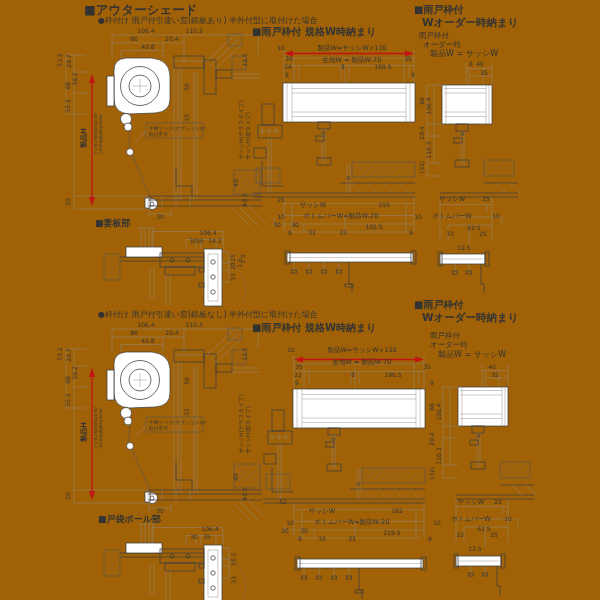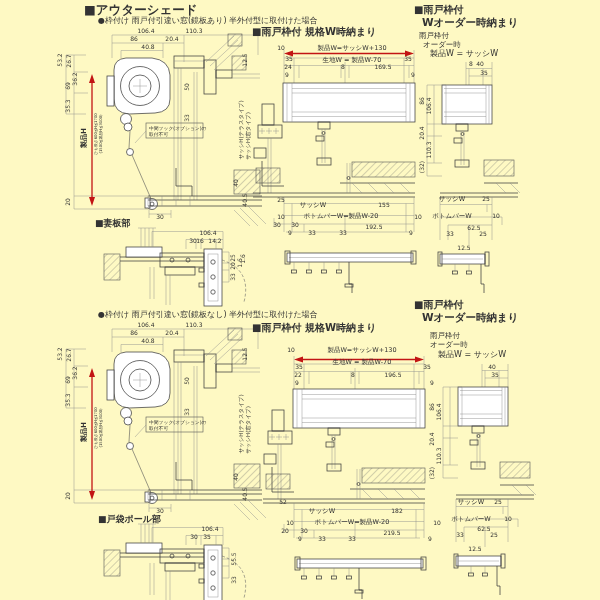--- a/index.html
+++ b/index.html
@@ -1,17 +1,17 @@
 <!DOCTYPE html>
 <html><head>
 <meta charset="utf-8">
 <style>
   html,body{margin:0;padding:0;background:#ffffff;}
   body{width:600px;height:600px;overflow:hidden;font-family:"DejaVu Sans","Liberation Sans",sans-serif;}
-  #stage{width:600px;height:600px;background:#fef9c3;position:relative;}
+  #stage{width:600px;height:600px;background:#a16207;position:relative;}
   svg{display:block;}
   svg .ln{stroke:#3e3e3e;stroke-width:.75;fill:none;}
   svg .thin{stroke:#8c8c8c;stroke-width:.45;fill:none;}
   svg .med{stroke:#555;stroke-width:.6;fill:none;}
   svg .fillw{fill:#ffffff;stroke:#3e3e3e;stroke-width:.75;}
   svg .hatchf{fill:url(#hatch);stroke:#555;stroke-width:.6;}
   svg .red{stroke:#c21414;stroke-width:1.3;fill:none;}
   svg .redf{fill:#c21414;stroke:none;}
   svg .dash{stroke:#666;stroke-width:.6;stroke-dasharray:3 2;fill:none;}
   svg text{font-family:"DejaVu Sans","Liberation Sans",sans-serif;fill:#333;}

